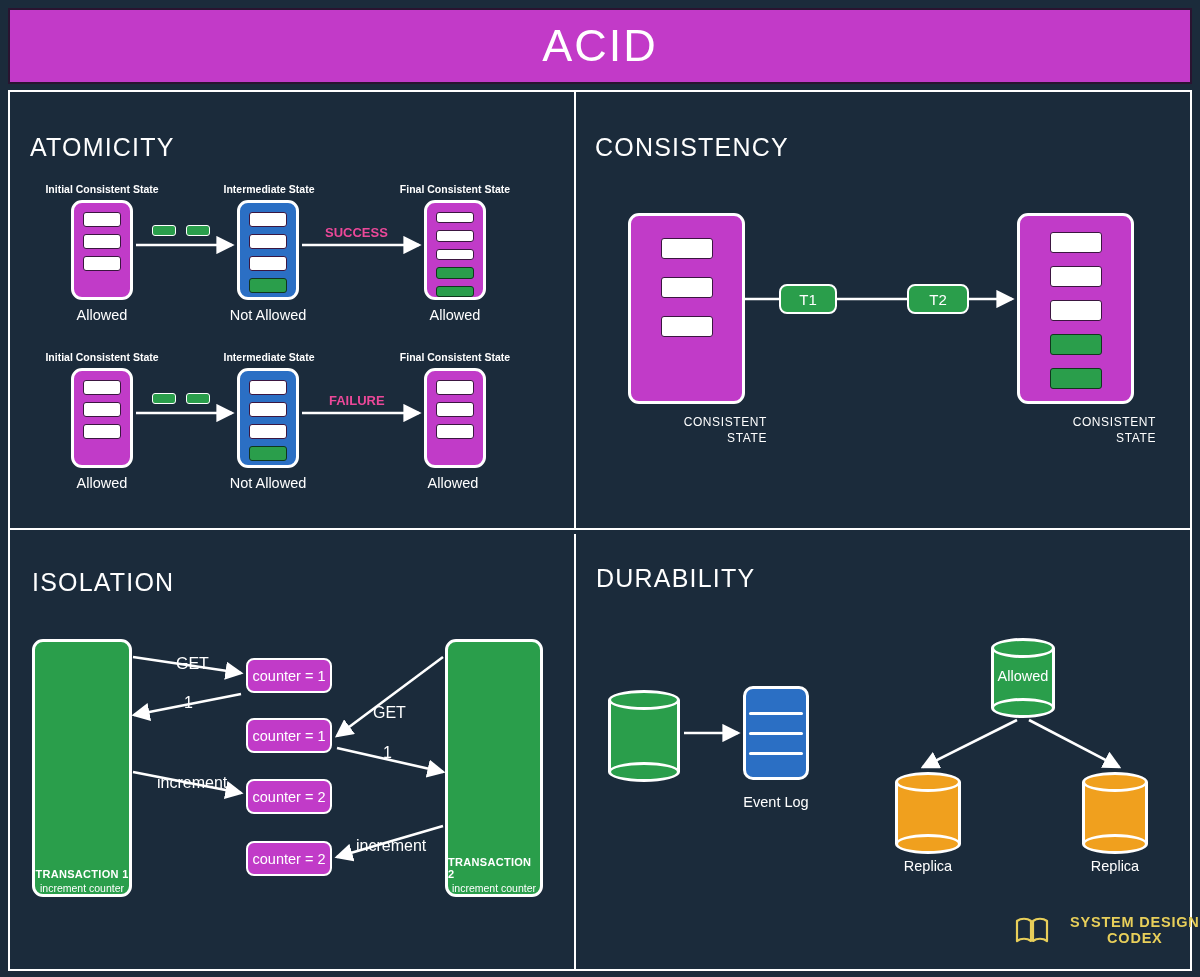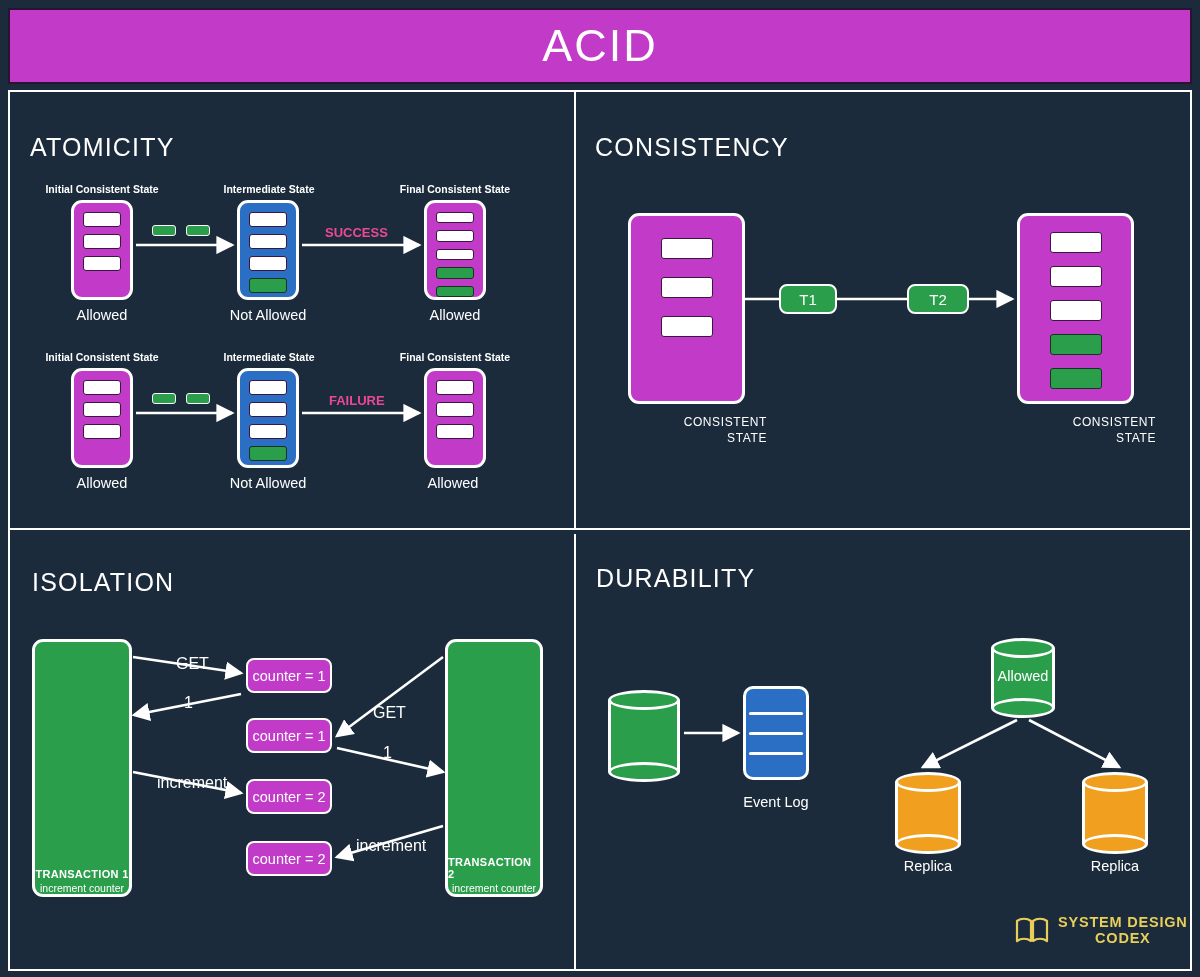--- a/index.html
+++ b/index.html
@@ -120,21 +120,21 @@
   .log-box{
     position:absolute;background:#2b6fc4;border:3px solid #ffffff;
     border-radius:10px;box-sizing:border-box;
     display:flex;flex-direction:column;justify-content:center;
     align-items:center;gap:17px;
   }
   .log-box .bar{width:54px;height:3px;background:#ffffff;border-radius:2px;}
 
   
   #logo{position:absolute;left:1015px;top:914px;display:flex;
-        align-items:center;gap:9px;}
+        align-items:center;gap:21px;}
   #logo .lg-text{display:flex;flex-direction:column;align-items:center;
         color:#e8cf5a;font-size:14.5px;font-weight:bold;letter-spacing:.8px;
         line-height:1.12;}
 </style>
 </head>
 <body>
 
 <div id="page">
 
   <div id="header">

